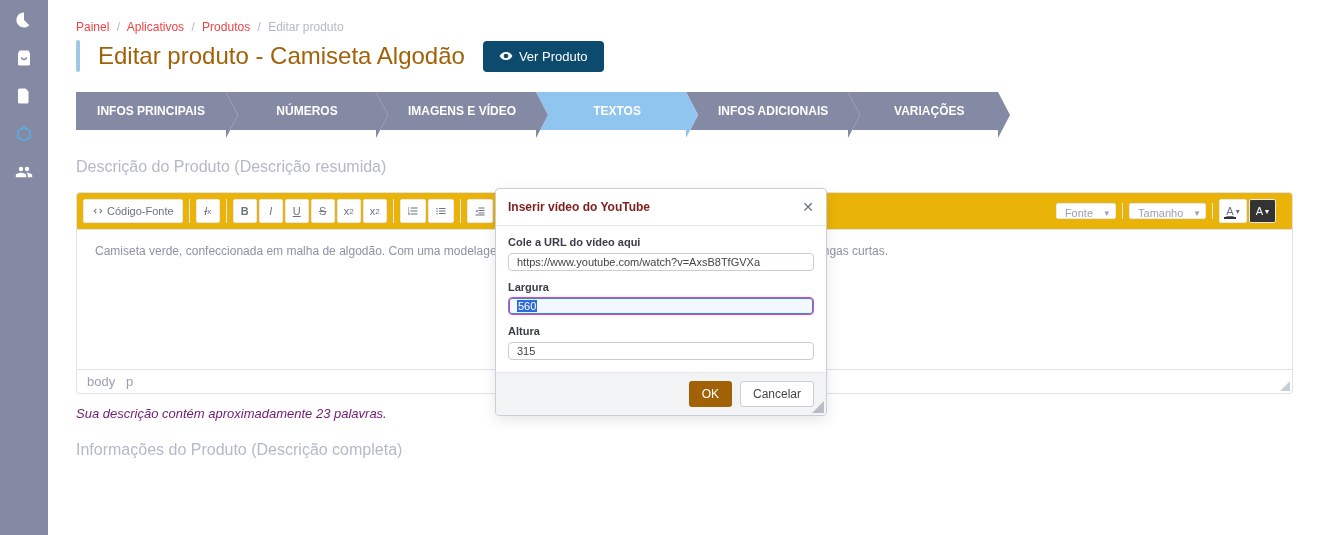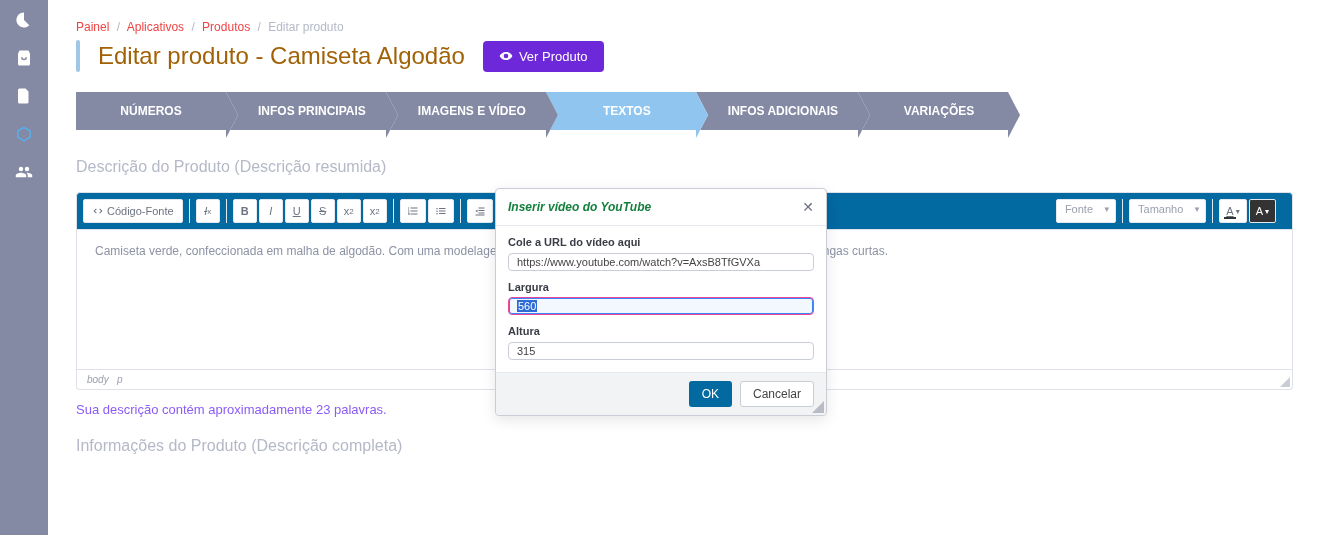--- a/index.html
+++ b/index.html
@@ -15,66 +15,66 @@
 
 .main { margin-left: 48px; padding: 20px 28px; }
 
 .breadcrumb { font-size: 12px; color: #b5b9c7; margin-bottom: 6px; }
 .breadcrumb a { color: #ef4444; text-decoration: none; }
 .breadcrumb .sep { margin: 0 4px; }
 
 .title-row { display: flex; align-items: center; gap: 18px; margin-bottom: 20px; }
 .title-bar { width: 4px; height: 32px; background: #9fc8e8; border-radius: 2px; }
 .page-title { font-size: 24px; font-weight: 400; color: #a16207; }
-.btn-view { background: #6d28d9; color: #fff; border: none; border-radius: 4px; padding: 8px 16px; font-size: 13px; cursor: pointer; display: inline-flex; align-items: center; gap: 6px; }
+.btn-view { background: #0c4a6e; color: #fff; border: none; border-radius: 4px; padding: 8px 16px; font-size: 13px; cursor: pointer; display: inline-flex; align-items: center; gap: 6px; }
 .btn-view svg { width: 14px; height: 14px; fill: currentColor; }
 
 .steps { display: flex; margin-bottom: 28px; }
 .step { position: relative; background: #8489a4; color: #fff; padding: 12px 20px 12px 32px; font-size: 12px; font-weight: 600; cursor: pointer; flex: 0 0 auto; min-width: 150px; text-align: center; }
 .step:first-child { padding-left: 20px; }
 .step::after { content: ""; position: absolute; right: -12px; top: 0; bottom: 0; width: 0; height: 0; border-top: 23px solid transparent; border-bottom: 23px solid transparent; border-left: 12px solid #8489a4; z-index: 2; }
 .step::before { content: ""; position: absolute; left: 0; top: 0; bottom: 0; width: 0; height: 0; border-top: 23px solid transparent; border-bottom: 23px solid transparent; border-left: 12px solid #fff; z-index: 1; }
 .step:first-child::before { display: none; }
 .step.active { background: #8fc5ee; }
 .step.active::after { border-left-color: #8fc5ee; }
 
 .section-title { font-size: 16px; color: #b5b9c7; font-weight: 400; margin-bottom: 16px; }
 
-.editor-toolbar { border: 1px solid #dfe2e8; border-radius: 4px 4px 0 0; padding: 6px; display: flex; align-items: center; gap: 2px; flex-wrap: wrap; background: #0369a1; }
+.editor-toolbar { border: 1px solid #dfe2e8; border-radius: 4px 4px 0 0; padding: 6px; display: flex; align-items: center; gap: 2px; flex-wrap: wrap; background: #eab308; }
 .tb-group { display: flex; align-items: center; gap: 2px; border-right: 1px solid #e5e8ed; padding-right: 6px; margin-right: 4px; }
 .tb-group:last-child { border-right: none; }
 .tb-btn { background: #fff; border: 1px solid #e5e8ed; border-radius: 2px; padding: 3px 6px; font-size: 11px; color: #6c7280; cursor: pointer; min-width: 24px; height: 24px; display: inline-flex; align-items: center; justify-content: center; }
 .tb-btn svg { width: 12px; height: 12px; fill: currentColor; }
-.tb-select { background: #fff; border: 1px solid #e5e8ed; border-radius: 2px; padding: 3px 22px 3px 8px; font-size: 11px; color: #9aa0ad; cursor: pointer; height: 24px; min-width: 60px; position: relative; }
+.tb-select { background: #fff; border: 1px solid #e5e8ed; border-radius: 2px; padding: 3px 22px 3px 8px; font-size: 11px; color: #9aa0ad; cursor: pointer; height: 16px; min-width: 60px; position: relative; }
 .tb-select::after { content: "▾"; position: absolute; right: 6px; top: 4px; font-size: 9px; color: #9aa0ad; }
 .tb-color { position: relative; }
 .tb-color .bar { position: absolute; left: 4px; right: 10px; bottom: 3px; height: 2px; background: #333; }
 .tb-color.bg { background: #333; color: #fff; }
 
 .editor-body { border: 1px solid #dfe2e8; border-top: none; min-height: 140px; padding: 14px 18px; font-size: 12px; color: #8d92a4; }
-.editor-path { border: 1px solid #dfe2e8; border-top: none; padding: 4px 10px; font-size: 10px; color: #9aa0ad; border-radius: 0 0 4px 4px; position: relative; font-style: italic; }
+.editor-path { border: 1px solid #dfe2e8; border-top: none; padding: 4px 10px; font-size: 13px; color: #9aa0ad; border-radius: 0 0 4px 4px; position: relative; }
 .editor-path .resize { position: absolute; right: 2px; bottom: 2px; width: 0; height: 0; border-left: 10px solid transparent; border-bottom: 10px solid #c9cdd6; }
 
-.word-count { font-size: 13px; color: #8b5cf6; margin: 12px 0 20px; }
+.word-count { font-size: 13px; color: #701a75; margin: 12px 0 20px; font-style: italic; }
 
 
 .dialog { position: absolute; left: 495px; top: 188px; width: 332px; background: #fff; border: 1px solid #c9cdd6; border-radius: 4px; box-shadow: 0 4px 14px rgba(0,0,0,0.1); z-index: 100; }
 .dialog-head { display: flex; align-items: center; justify-content: space-between; padding: 10px 12px; border-bottom: 1px solid #e5e8ed; }
-.dialog-title { font-size: 12px; font-weight: 600; color: #15803d; font-style: italic; }
+.dialog-title { font-size: 12px; font-weight: 600; color: #7f1d1d; }
 .dialog-close { background: none; border: none; font-size: 14px; color: #6c7280; cursor: pointer; }
 .dialog-body { padding: 10px 12px; }
 .dlg-label { font-size: 11px; font-weight: 600; color: #3a3d46; margin-bottom: 4px; display: block; }
 .dlg-input { width: 100%; border: 1px solid #c9cdd6; border-radius: 4px; padding: 2px 8px; font-size: 11px; color: #444; margin-bottom: 10px; }
 .dlg-input.focused { border: 1px solid #ec4899; box-shadow: 0 0 0 1px #3b82f6 inset; background: #f3f8ff; }
 .dlg-input.focused::selection { background: #2f6bd6; color: #fff; }
 .dlg-sel { background: #2f6bd6; color: #fff; padding: 0 1px; }
 .dialog-foot { background: #f2f3f5; padding: 8px 12px; display: flex; justify-content: flex-end; gap: 8px; border-top: 1px solid #e5e8ed; border-radius: 0 0 4px 4px; position: relative; }
 .dialog-foot .resize { position:absolute; right:2px; bottom:2px; width:0;height:0;border-left:12px solid transparent;border-bottom:12px solid #b9bcc6; }
 .btn { border-radius: 3px; padding: 5px 12px; font-size: 12px; cursor: pointer; border: 1px solid transparent; }
-.btn-primary { background: #0369a1; color: #fff; }
+.btn-primary { background: #a16207; color: #fff; }
 .btn-secondary { background: #fff; border-color: #c9cdd6; color: #444; }
 </style>
 </head>
 <body>
 
 <div class="sidebar">
   <div class="sidebar-icon">
     <svg viewBox="0 0 24 24">
         <path d="M12 2a10 10 0 1 0 7 17l-7-7V2z"></path>
       </svg>
@@ -118,22 +118,22 @@
     <h1 class="page-title">Editar produto - Camiseta Algodão</h1>
     <button class="btn-view">
       <svg viewBox="0 0 24 24">
           <path d="M12 5C7 5 2.7 8.1 1 12c1.7 3.9 6 7 11 7s9.3-3.1 11-7c-1.7-3.9-6-7-11-7zm0 11a4 4 0 1 1 0-8 4 4 0 0 1 0 8z"></path>
         </svg>
       <span>Ver Produto</span>
     </button>
   </div>
 
   <div class="steps">
+    <div class="step">INFOS PRINCIPAIS</div>
     <div class="step">NÚMEROS</div>
-    <div class="step">INFOS PRINCIPAIS</div>
     <div class="step">IMAGENS E VÍDEO</div>
     <div class="step active">TEXTOS</div>
     <div class="step">INFOS ADICIONAIS</div>
     <div class="step">VARIAÇÕES</div>
   </div>
 
   <h2 class="section-title">Descrição do Produto (Descrição resumida)</h2>
 
   <div class="editor-toolbar">
     <div class="tb-group">

